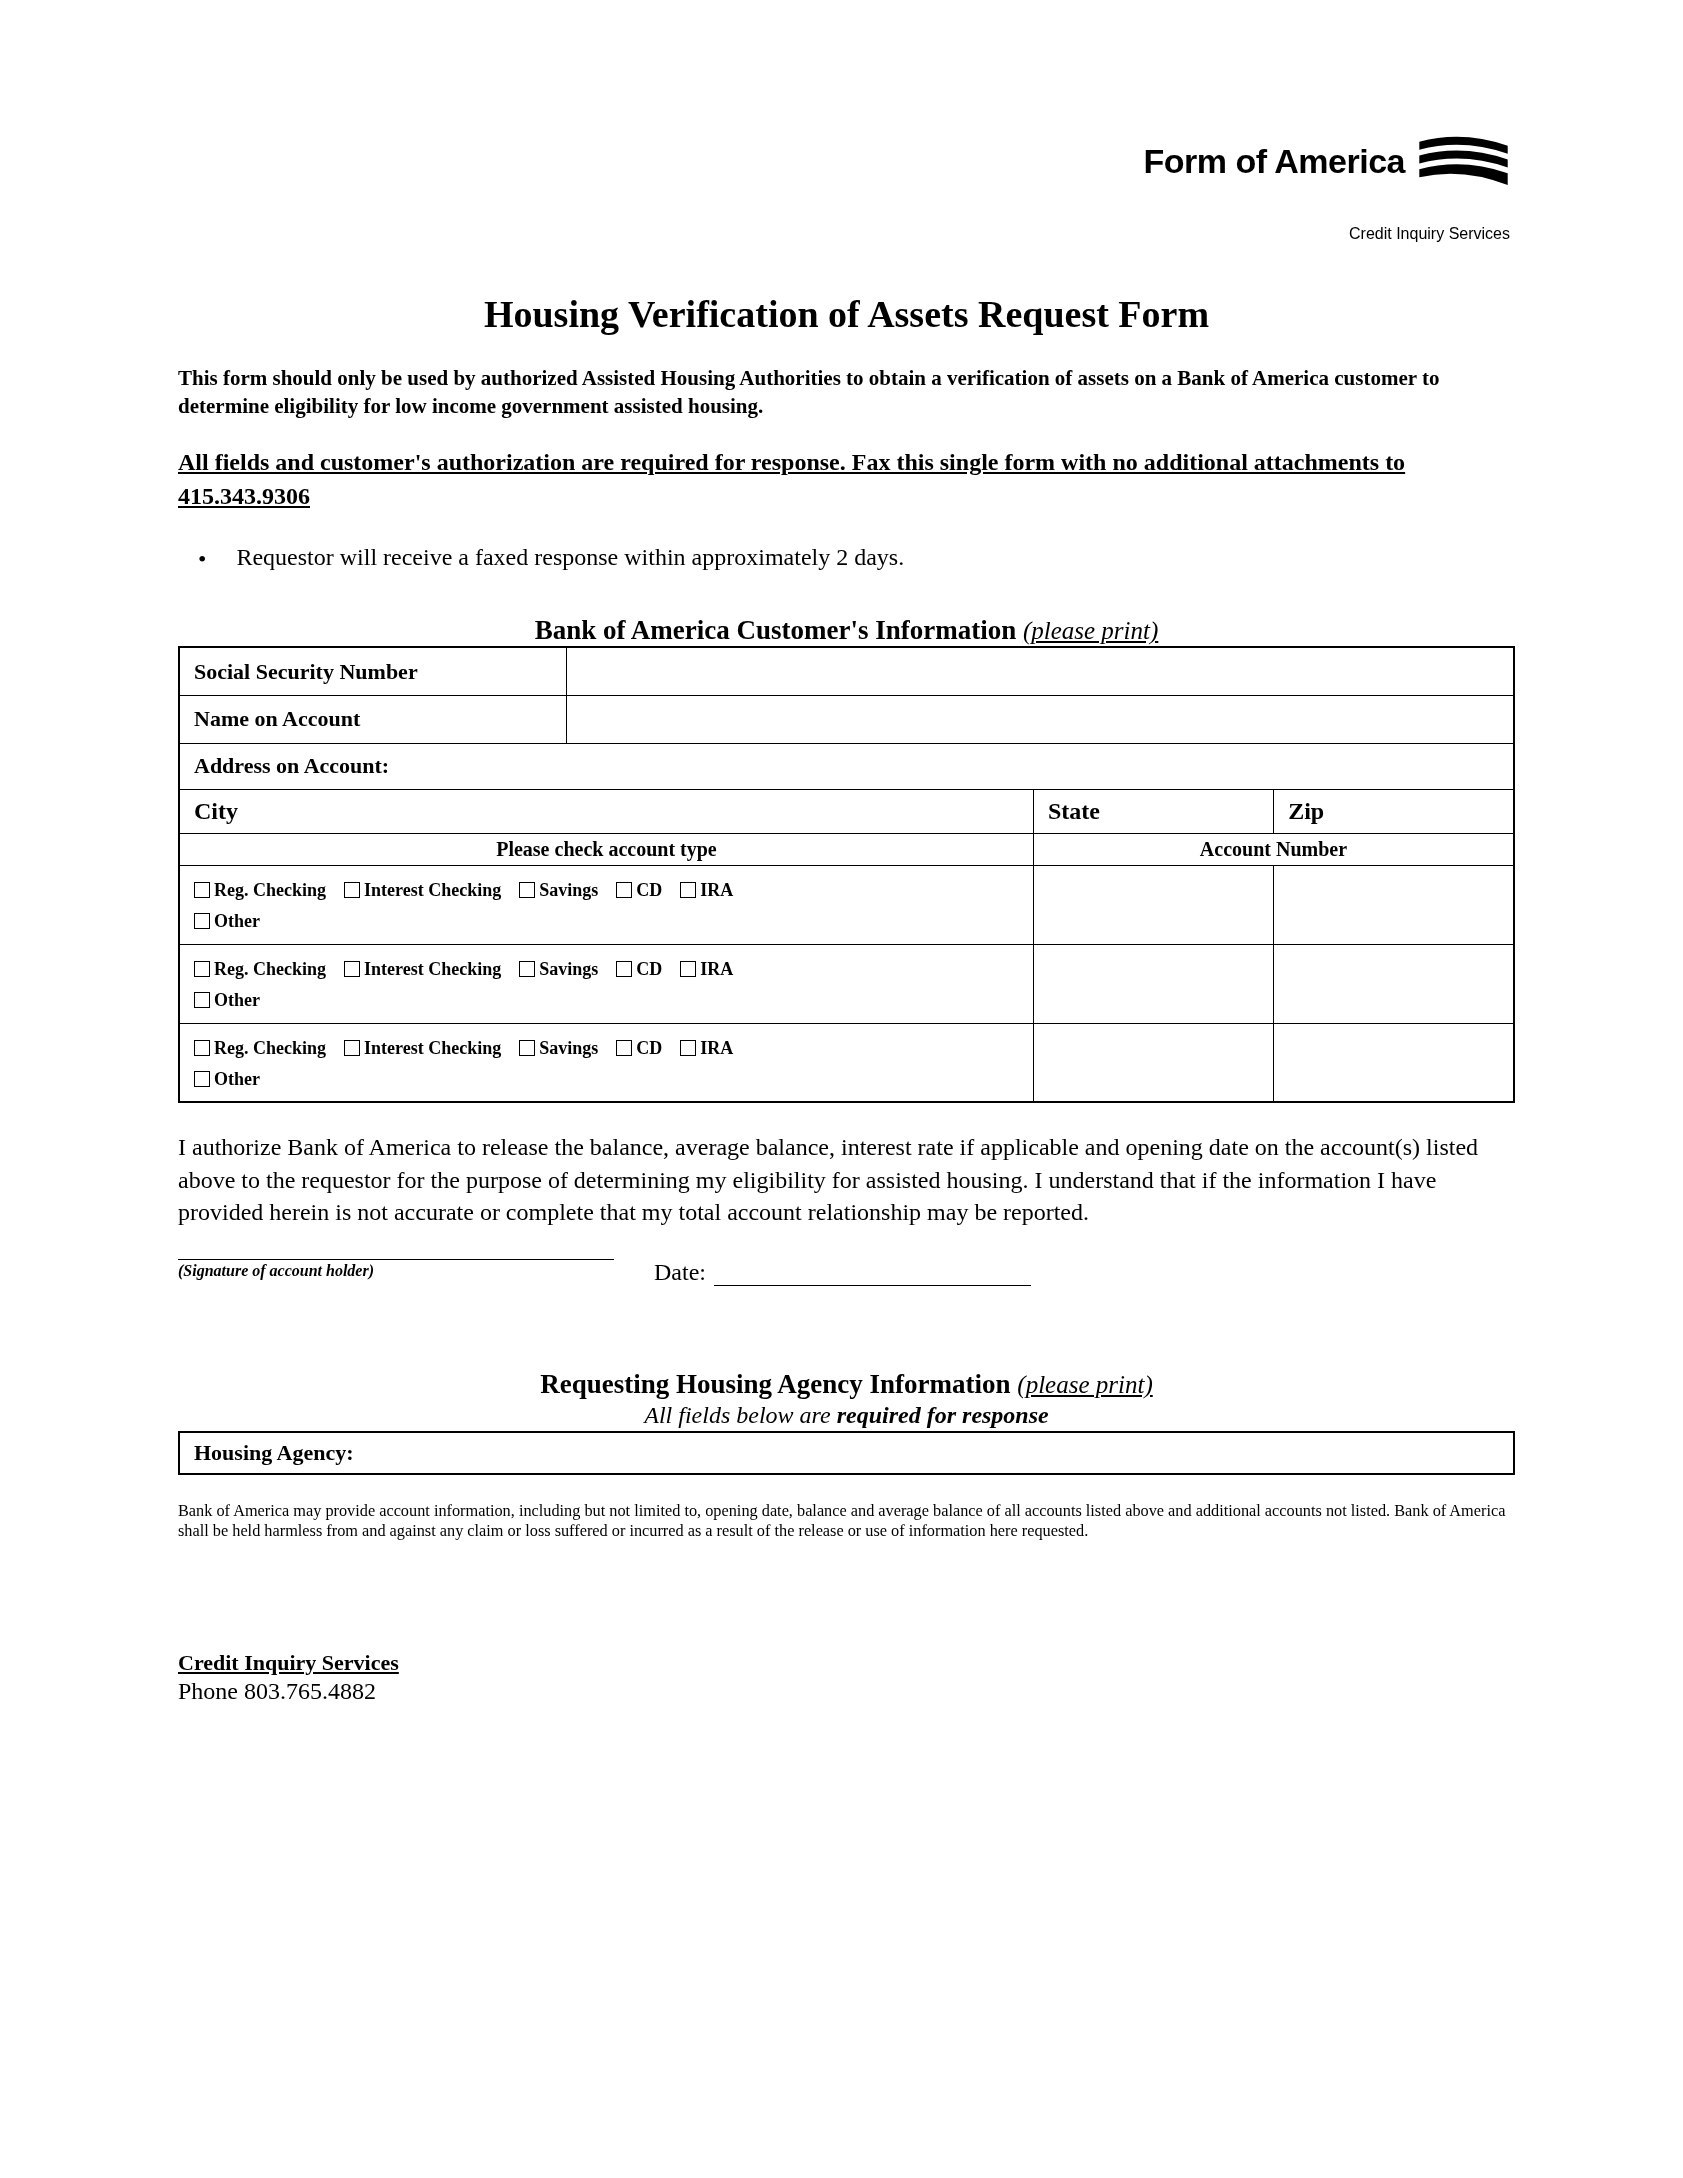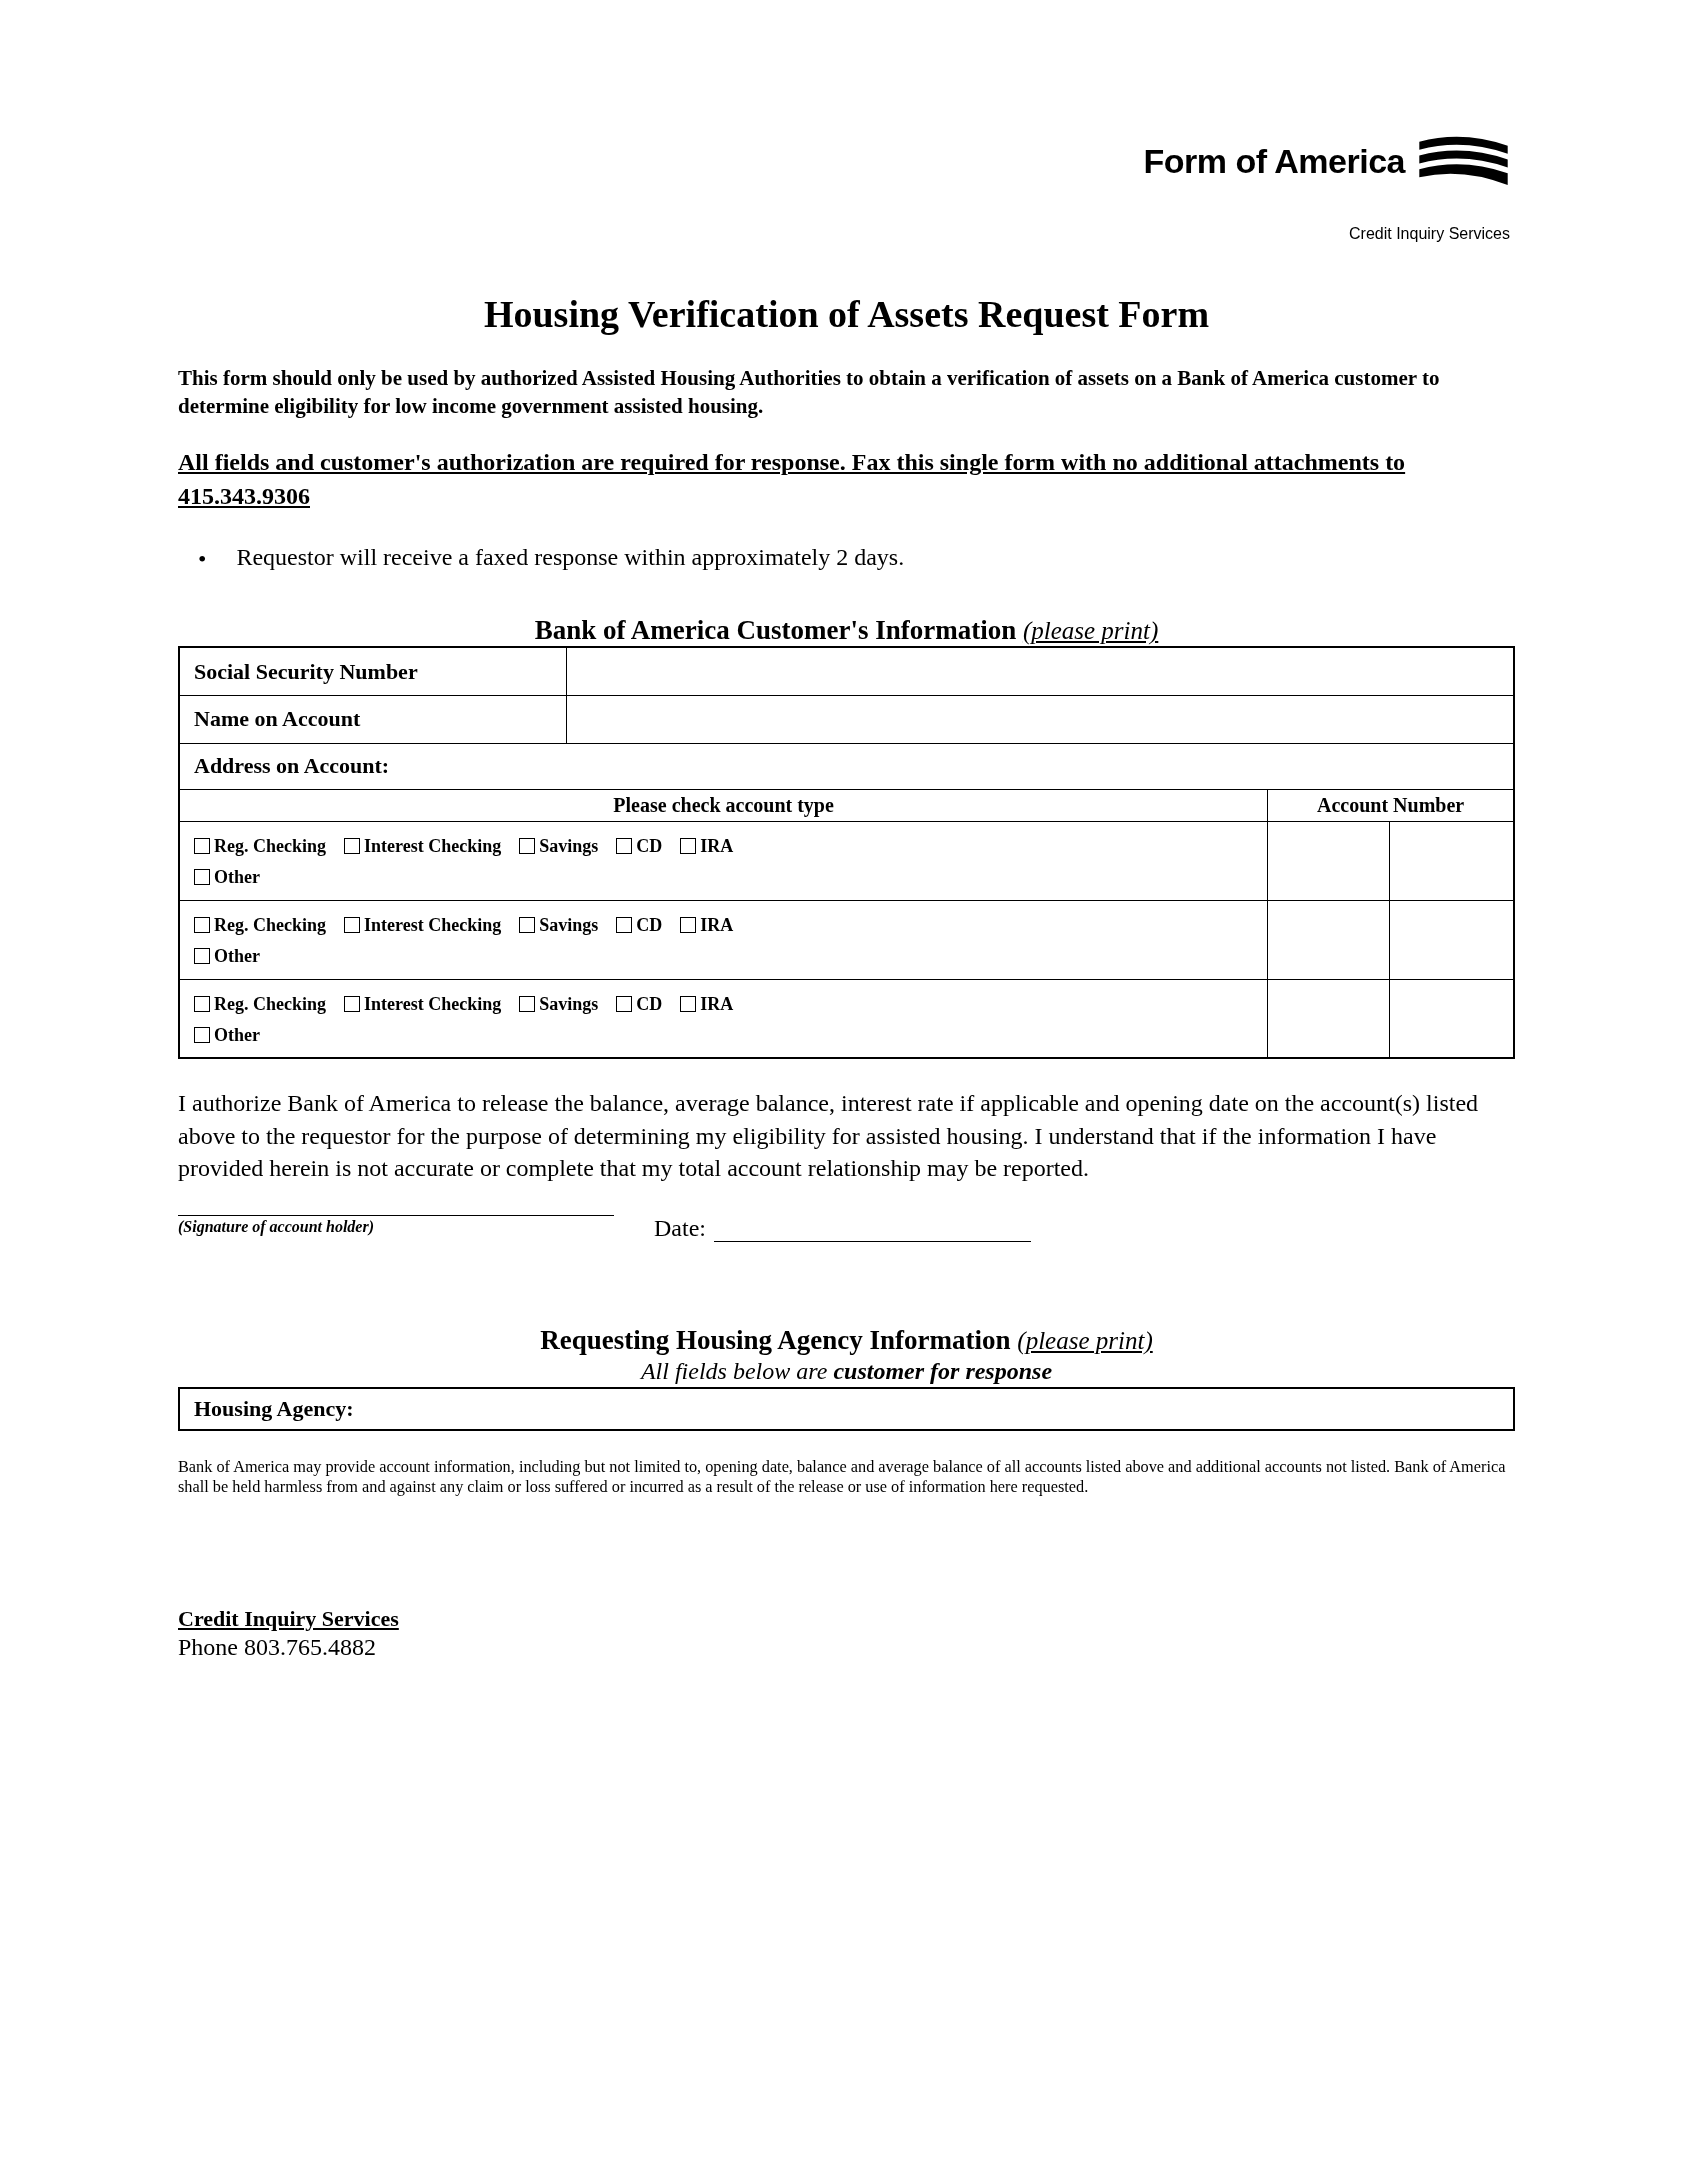--- a/index.html
+++ b/index.html
@@ -218,20 +218,25 @@
     <td class="lbl" style="width:29%">Social Security Number</td>
     <td colspan="3"></td>
   </tr>
   <tr class="row-name">
     <td class="lbl">Name on Account</td>
     <td colspan="3"></td>
   </tr>
   <tr class="row-addr">
     <td class="lbl" colspan="4">Address on Account:</td>
   </tr>
+  <tr class="row-city">
+    <td class="lbl" colspan="2" style="width:64%">City</td>
+    <td class="lbl" style="width:18%">State</td>
+    <td class="lbl" style="width:18%">Zip</td>
+  </tr>
   <tr class="row-hdr">
     <td colspan="2">Please check account type</td>
     <td colspan="2">Account Number</td>
   </tr>
   <tr class="acct-row">
     <td colspan="2">
       <div class="acct-types">
         <span><span class="chk"></span><span>Reg. Checking</span></span>
         <span><span class="chk"></span><span>Interest Checking</span></span>
         <span><span class="chk"></span><span>Savings</span></span>
@@ -286,21 +291,21 @@
     <span>Date:</span>
     <span class="date-line"></span>
   </div>
 </div>
 
 <div class="section-header">
   <span>Requesting Housing Agency Information</span>
   <span class="pp">(please print)</span>
 </div>
 <p class="subtitle">
-  <span>All fields below are </span><span class="req">customer for response</span>
+  <span>All fields below are </span><span class="req">required for response</span>
 </p>
 
 <table class="agency-table">
   <tbody>
       <tr>
     <td colspan="4">Housing Agency:</td>
   </tr>
 </tbody>
   </table>
 

